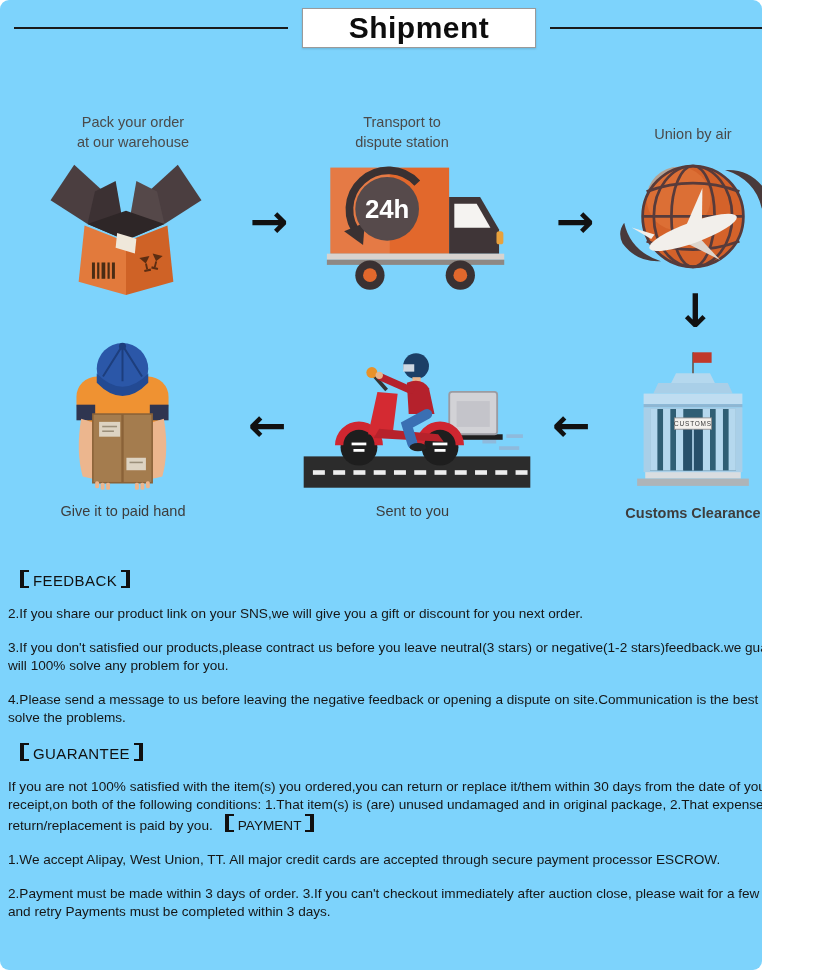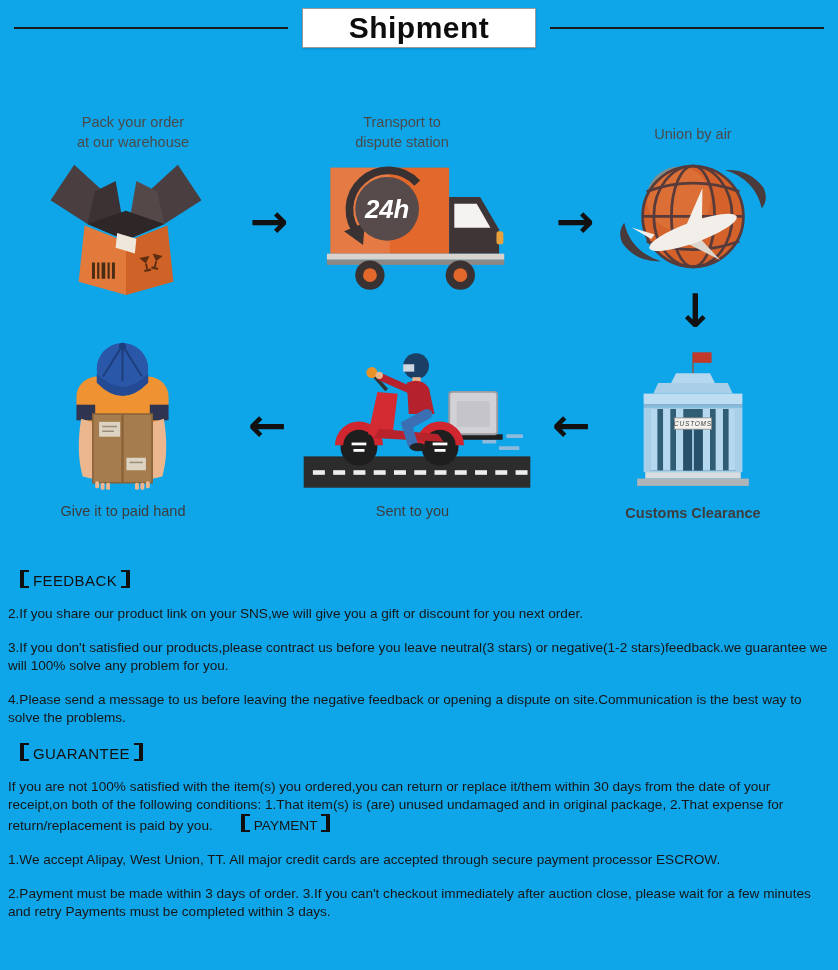--- a/index.html
+++ b/index.html
@@ -1,36 +1,36 @@
 <!DOCTYPE html>
 <html><head>
 <meta charset="utf-8">
 <style>
   html,body{margin:0;padding:0;background:#fff;}
-  .page{position:relative;width:838px;height:970px;background:#0ea5e9;overflow:hidden;
-        font-family:"Liberation Sans","DejaVu Sans",sans-serif;color:#161616;}
+  .page{position:relative;width:762px;height:970px;background:#7dd3fc;overflow:hidden;
+        font-family:"Liberation Sans","DejaVu Sans",sans-serif;color:#161616;border-radius:9px;}
 
   
   .header{position:absolute;top:0;left:0;width:838px;height:56px;display:flex;align-items:center;}
   .rule{flex:1;height:0;border-top:2px solid #1a1a1a;margin:0 14px;}
   .title-box{border:1px solid #9a9a9a;background:#fff;padding:2px 46px;box-shadow:0 1px 2px rgba(0,0,0,.15);}
   .title-box h1{margin:0;font-size:30px;font-weight:bold;letter-spacing:.5px;color:#0d0d0d;}
 
   
   .diagram{position:absolute;top:0;left:0;width:838px;height:545px;padding-left:44px;}
   .step-label{position:absolute;text-align:center;font-size:14.5px;line-height:20px;color:#4a4a4a;white-space:pre-line;}
-  .illus{position:absolute;font-style:italic;}
+  .illus{position:absolute;}
   .illus svg{display:block;width:100%;height:100%;}
   .arrow{position:absolute;font-family:"DejaVu Sans",sans-serif;font-size:46px;line-height:46px;color:#111;font-weight:600;}
 
   
   .textblock{position:absolute;top:562px;left:8px;width:822px;}
   .sec-head{margin:8px 12px 16px;font-size:15px;font-weight:normal;letter-spacing:.4px;color:#111;}
   .textblock p{margin:0 0 16px;font-size:13.6px;line-height:18px;color:#161616;}
-  .inline-head{margin-left:28px;white-space:nowrap;}
+  .inline-head{margin-left:12px;white-space:nowrap;}
   
   .bk{display:inline-block;width:5px;height:14px;vertical-align:-2px;}
   .bk-l{border-left:4px solid #101010;border-top:2.5px solid #101010;border-bottom:2.5px solid #101010;margin-right:4px;}
   .bk-r{border-right:4px solid #101010;border-top:2.5px solid #101010;border-bottom:2.5px solid #101010;margin-left:4px;}
 
   svg text{font-family:"Liberation Sans","DejaVu Sans",sans-serif;}
 </style>
 </head>
 <body>
 

